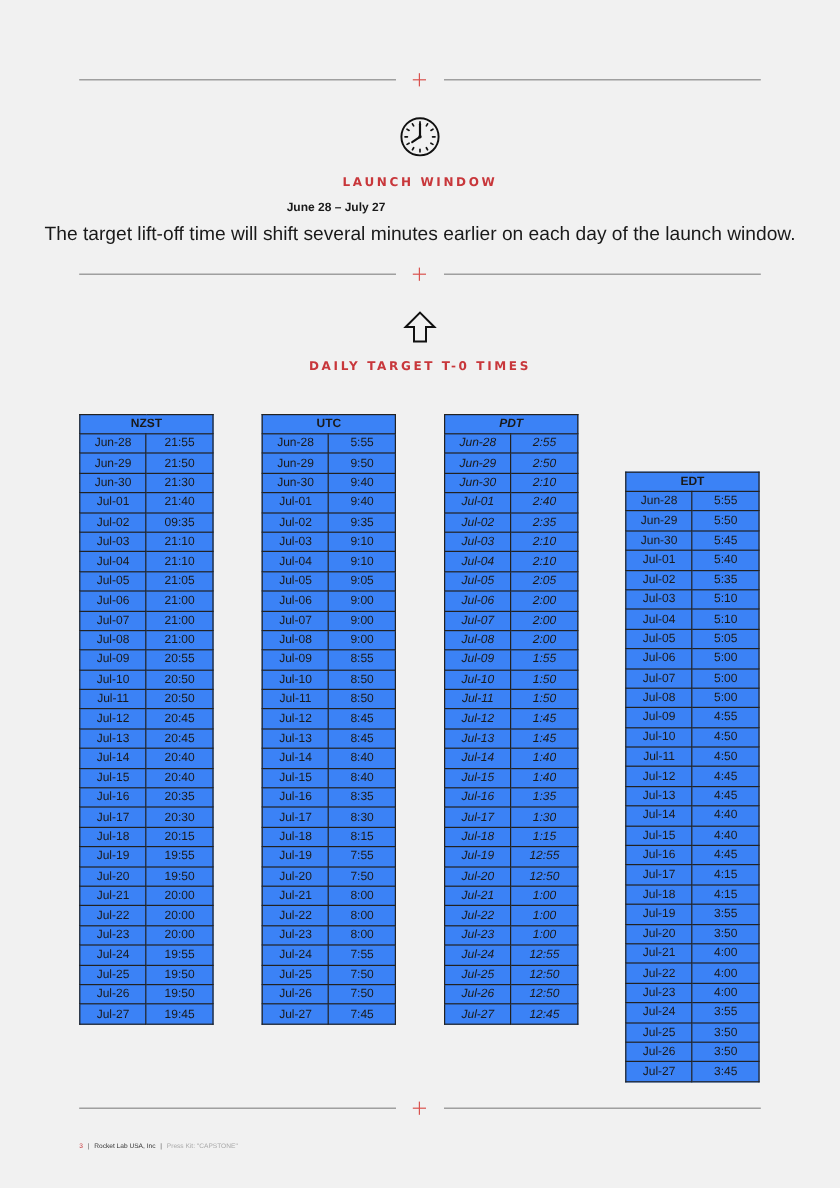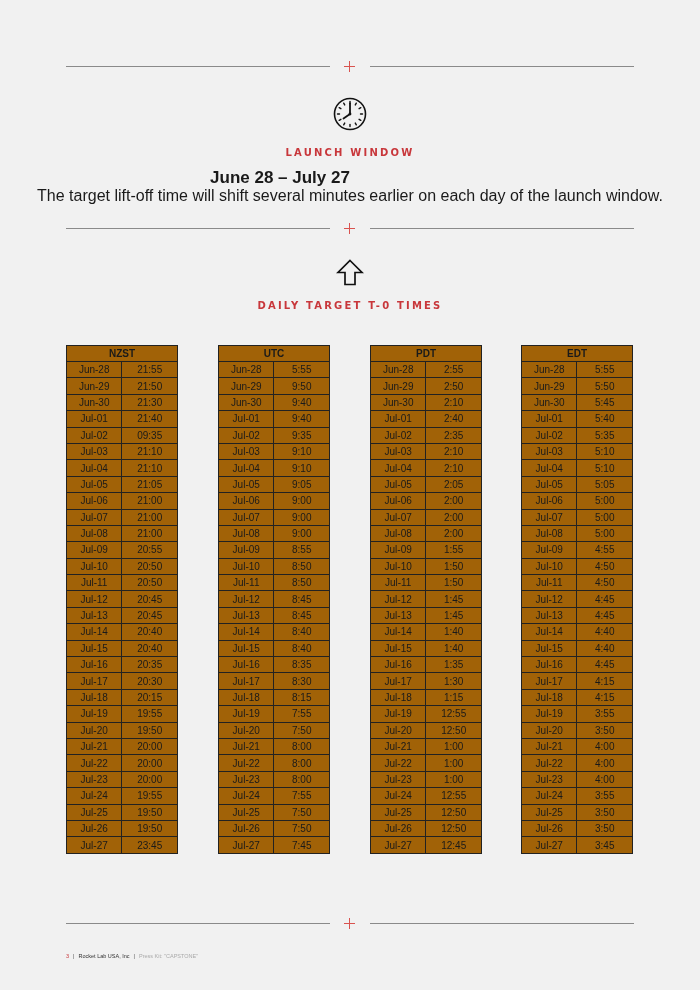--- a/index.html
+++ b/index.html
@@ -19,26 +19,26 @@
     .divider .plus::before, .divider .plus::after { content: ""; position: absolute; background: #d9534f; }
     .divider .plus::before { left: 5px; top: 0; width: 1px; height: 11px; }
     .divider .plus::after { left: 0; top: 5px; width: 11px; height: 1px; }
 
     .icon { position: absolute; left: 50%; transform: translateX(-50%); }
     .section-title {
       position: absolute; left: 0; width: 700px; text-align: center;
       color: #c8373b; font-size: 10px; letter-spacing: 2.2px; font-weight: bold;
       font-family: "DejaVu Sans", sans-serif;
     }
-    .date-range { position: absolute; top: 168px; left: 0; width: 560px; text-align: center; font-weight: bold; font-size: 17px; }
+    .date-range { position: absolute; top: 168px; left: 0; width: 560px; text-align: center; font-weight: bold; font-size: 10px; }
     .desc { position: absolute; top: 187px; left: 0; width: 700px; text-align: center; font-size: 16px; }
 
     table.tz {
       position: absolute; top: 345px; width: 112px;
-      border-collapse: collapse; background: #a16207;
+      border-collapse: collapse; background: #3b82f6;
       font-size: 10px;
     }
     table.tz th, table.tz td { border: 1px solid #222; padding: 0; height: 15.4px; text-align: center; font-weight: normal; }
     table.tz th { font-weight: bold; font-size: 10px; height: 15px; }
     table.tz td.date { width: 56px; }
     table.tz td.time { width: 56px; }
 
     .footer { position: absolute; top: 953px; left: 66px; font-size: 5.5px; color: #333; }
     .footer .page { color: #c8373b; }
     .footer .sep { color: #555; margin: 0 4px; }
@@ -208,21 +208,21 @@
       <tr>
         <td class="date">Jul-25</td>
         <td class="time">19:50</td>
       </tr>
       <tr>
         <td class="date">Jul-26</td>
         <td class="time">19:50</td>
       </tr>
       <tr>
         <td class="date">Jul-27</td>
-        <td class="time">23:45</td>
+        <td class="time">19:45</td>
       </tr>
     </tbody>
   </table>
 <table class="tz" style="left:218px;">
     <thead>
       <tr>
         <th colspan="2">UTC</th>
       </tr>
     </thead>
     <tbody>
@@ -341,21 +341,21 @@
       <tr>
         <td class="date">Jul-26</td>
         <td class="time">7:50</td>
       </tr>
       <tr>
         <td class="date">Jul-27</td>
         <td class="time">7:45</td>
       </tr>
     </tbody>
   </table>
-<table class="tz" style="left:370px;">
+<table class="tz" style="left:370px;font-style:italic;">
     <thead>
       <tr>
         <th colspan="2">PDT</th>
       </tr>
     </thead>
     <tbody>
       <tr>
         <td class="date">Jun-28</td>
         <td class="time">2:55</td>
       </tr>
@@ -470,21 +470,21 @@
       <tr>
         <td class="date">Jul-26</td>
         <td class="time">12:50</td>
       </tr>
       <tr>
         <td class="date">Jul-27</td>
         <td class="time">12:45</td>
       </tr>
     </tbody>
   </table>
-<table class="tz" style="left:521px;">
+<table class="tz" style="left:521px;margin-top:48px;">
     <thead>
       <tr>
         <th colspan="2">EDT</th>
       </tr>
     </thead>
     <tbody>
       <tr>
         <td class="date">Jun-28</td>
         <td class="time">5:55</td>
       </tr>

